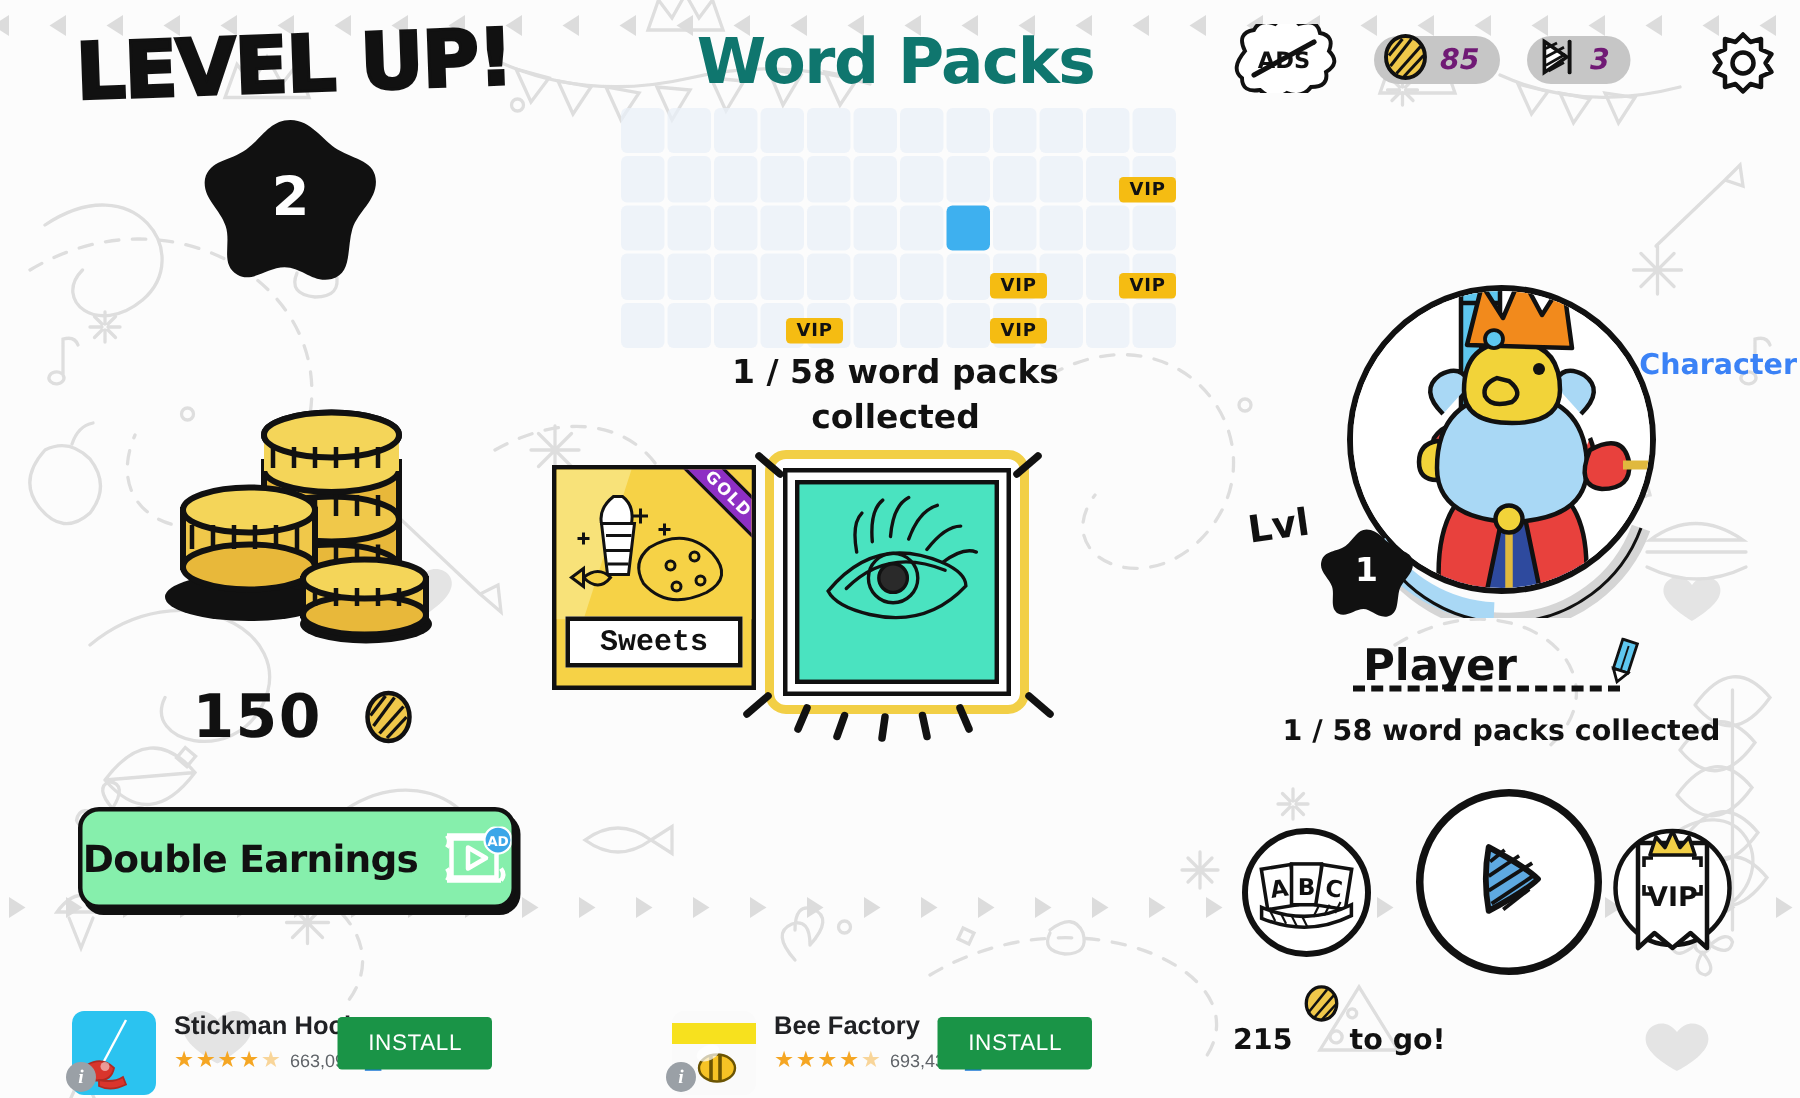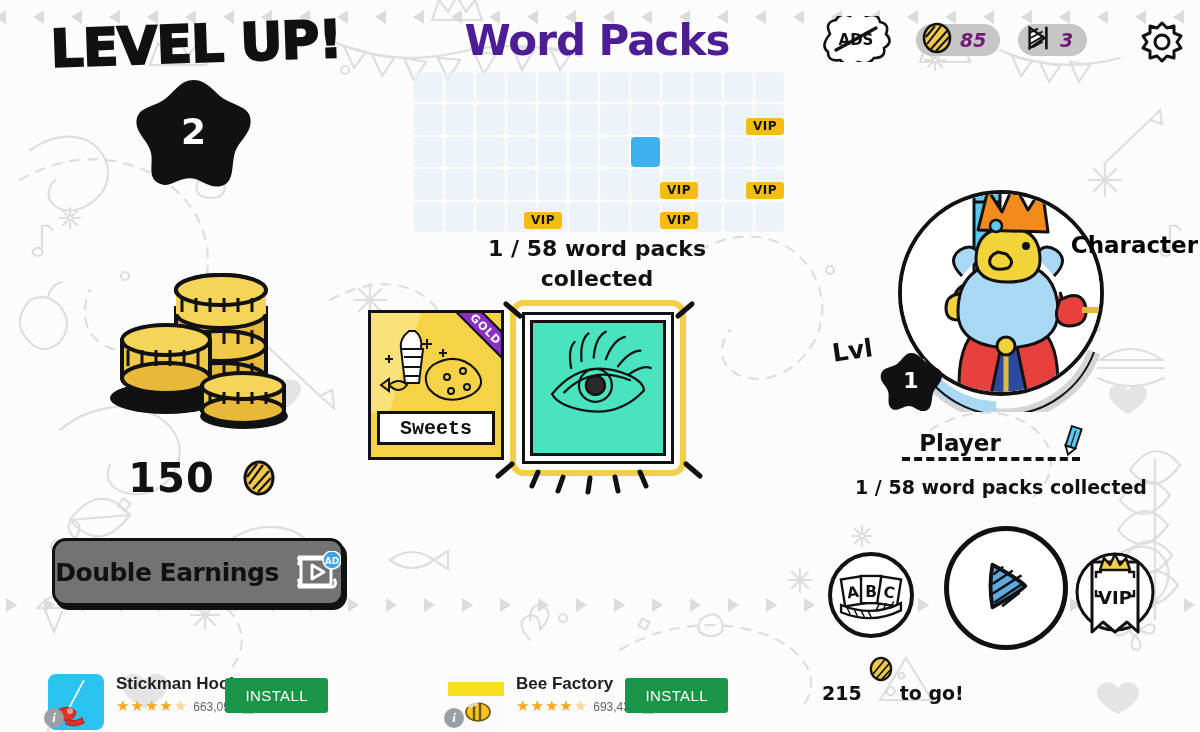--- a/index.html
+++ b/index.html
@@ -91,36 +91,36 @@
   .coin-count-row {
     position: absolute; left: 0; width: 100%; top: 455px;
     display: flex; align-items: center; justify-content: center; gap: 28px; padding-left: 11px;
   }
   .coin-count-num { font-size: 40px; font-weight: 900; color: #111; letter-spacing: 1px; }
   .coin-chip { width: 32px; height: 36px; }
 
   .btn-double {
     position: absolute; left: 52px; top: 538px;
     width: 292px; height: 68px;
-    background: #737373;
+    background: #86efac;
     border: 3px solid #111;
     border-radius: 14px;
     box-shadow: 3px 4px 0 #111;
     display: flex; align-items: center; justify-content: center;
     gap: 8px; cursor: pointer;
   }
   .btn-double .label {
     font-size: 25px; font-weight: 900; color: #111; letter-spacing: -.5px;
   }
   .ad-icon-wrap { position: relative; width: 48px; height: 42px; margin-left: 6px; }
 
   
   .wp-title {
     position: absolute; left: 0; width: 100%; top: 16px;
-    text-align: center; font-size: 42px; font-weight: 900; color: #4c1d95;
+    text-align: center; font-size: 42px; font-weight: 900; color: #0f766e;
     letter-spacing: -1px;
   }
   .pack-grid {
     position: absolute; left: 22px; top: 72px;
     width: 370px; height: 160px;
     display: grid;
     grid-template-columns: repeat(12, 1fr);
     grid-template-rows: repeat(5, 1fr);
     gap: 2px;
   }
@@ -211,37 +211,37 @@
 
   .char-area { position: absolute; left: 0; top: 180px; width: 100%; height: 300px; }
   .char-circle {
     position: absolute; left: 96px; top: 10px;
     width: 206px; height: 206px;
     border: 4px solid #111; border-radius: 50%;
     background: #fff; overflow: hidden;
   }
   .char-label {
     position: absolute; right: 2px; top: 52px;
-    font-size: 23px; font-weight: 900; color: #000000;
+    font-size: 19px; font-weight: 900; color: #3b82f6;
   }
   .lvl-label {
     position: absolute; left: 30px; top: 156px;
     font-size: 25px; font-weight: 900; color: #111;
     transform: rotate(-8deg);
   }
   .lvl-star { position: absolute; left: 78px; top: 172px; width: 62px; height: 60px; }
   .lvl-star .n {
     position: absolute; inset: 0; display: flex; align-items: center; justify-content: center;
     color: #fff; font-weight: 900; font-size: 22px; padding-bottom: 3px;
   }
   .player-row {
     position: absolute; left: 0; top: 245px; width: 100%;
     display: flex; align-items: center; justify-content: center; gap: 60px;
   }
-  .player-name { font-size: 23px; font-weight: 900; color: #111; }
+  .player-name { font-size: 29px; font-weight: 900; color: #111; }
   .dashes {
     position: absolute; left: 100px; top: 277px; width: 178px;
     border-top: 4px dashed #111;
   }
   .collected-right {
     position: absolute; left: 0; top: 296px; width: 100%;
     text-align: center; font-size: 19px; font-weight: 900; color: #111;
   }
 
   .bottom-btns { position: absolute; left: 0; top: 518px; width: 100%; height: 140px; }

